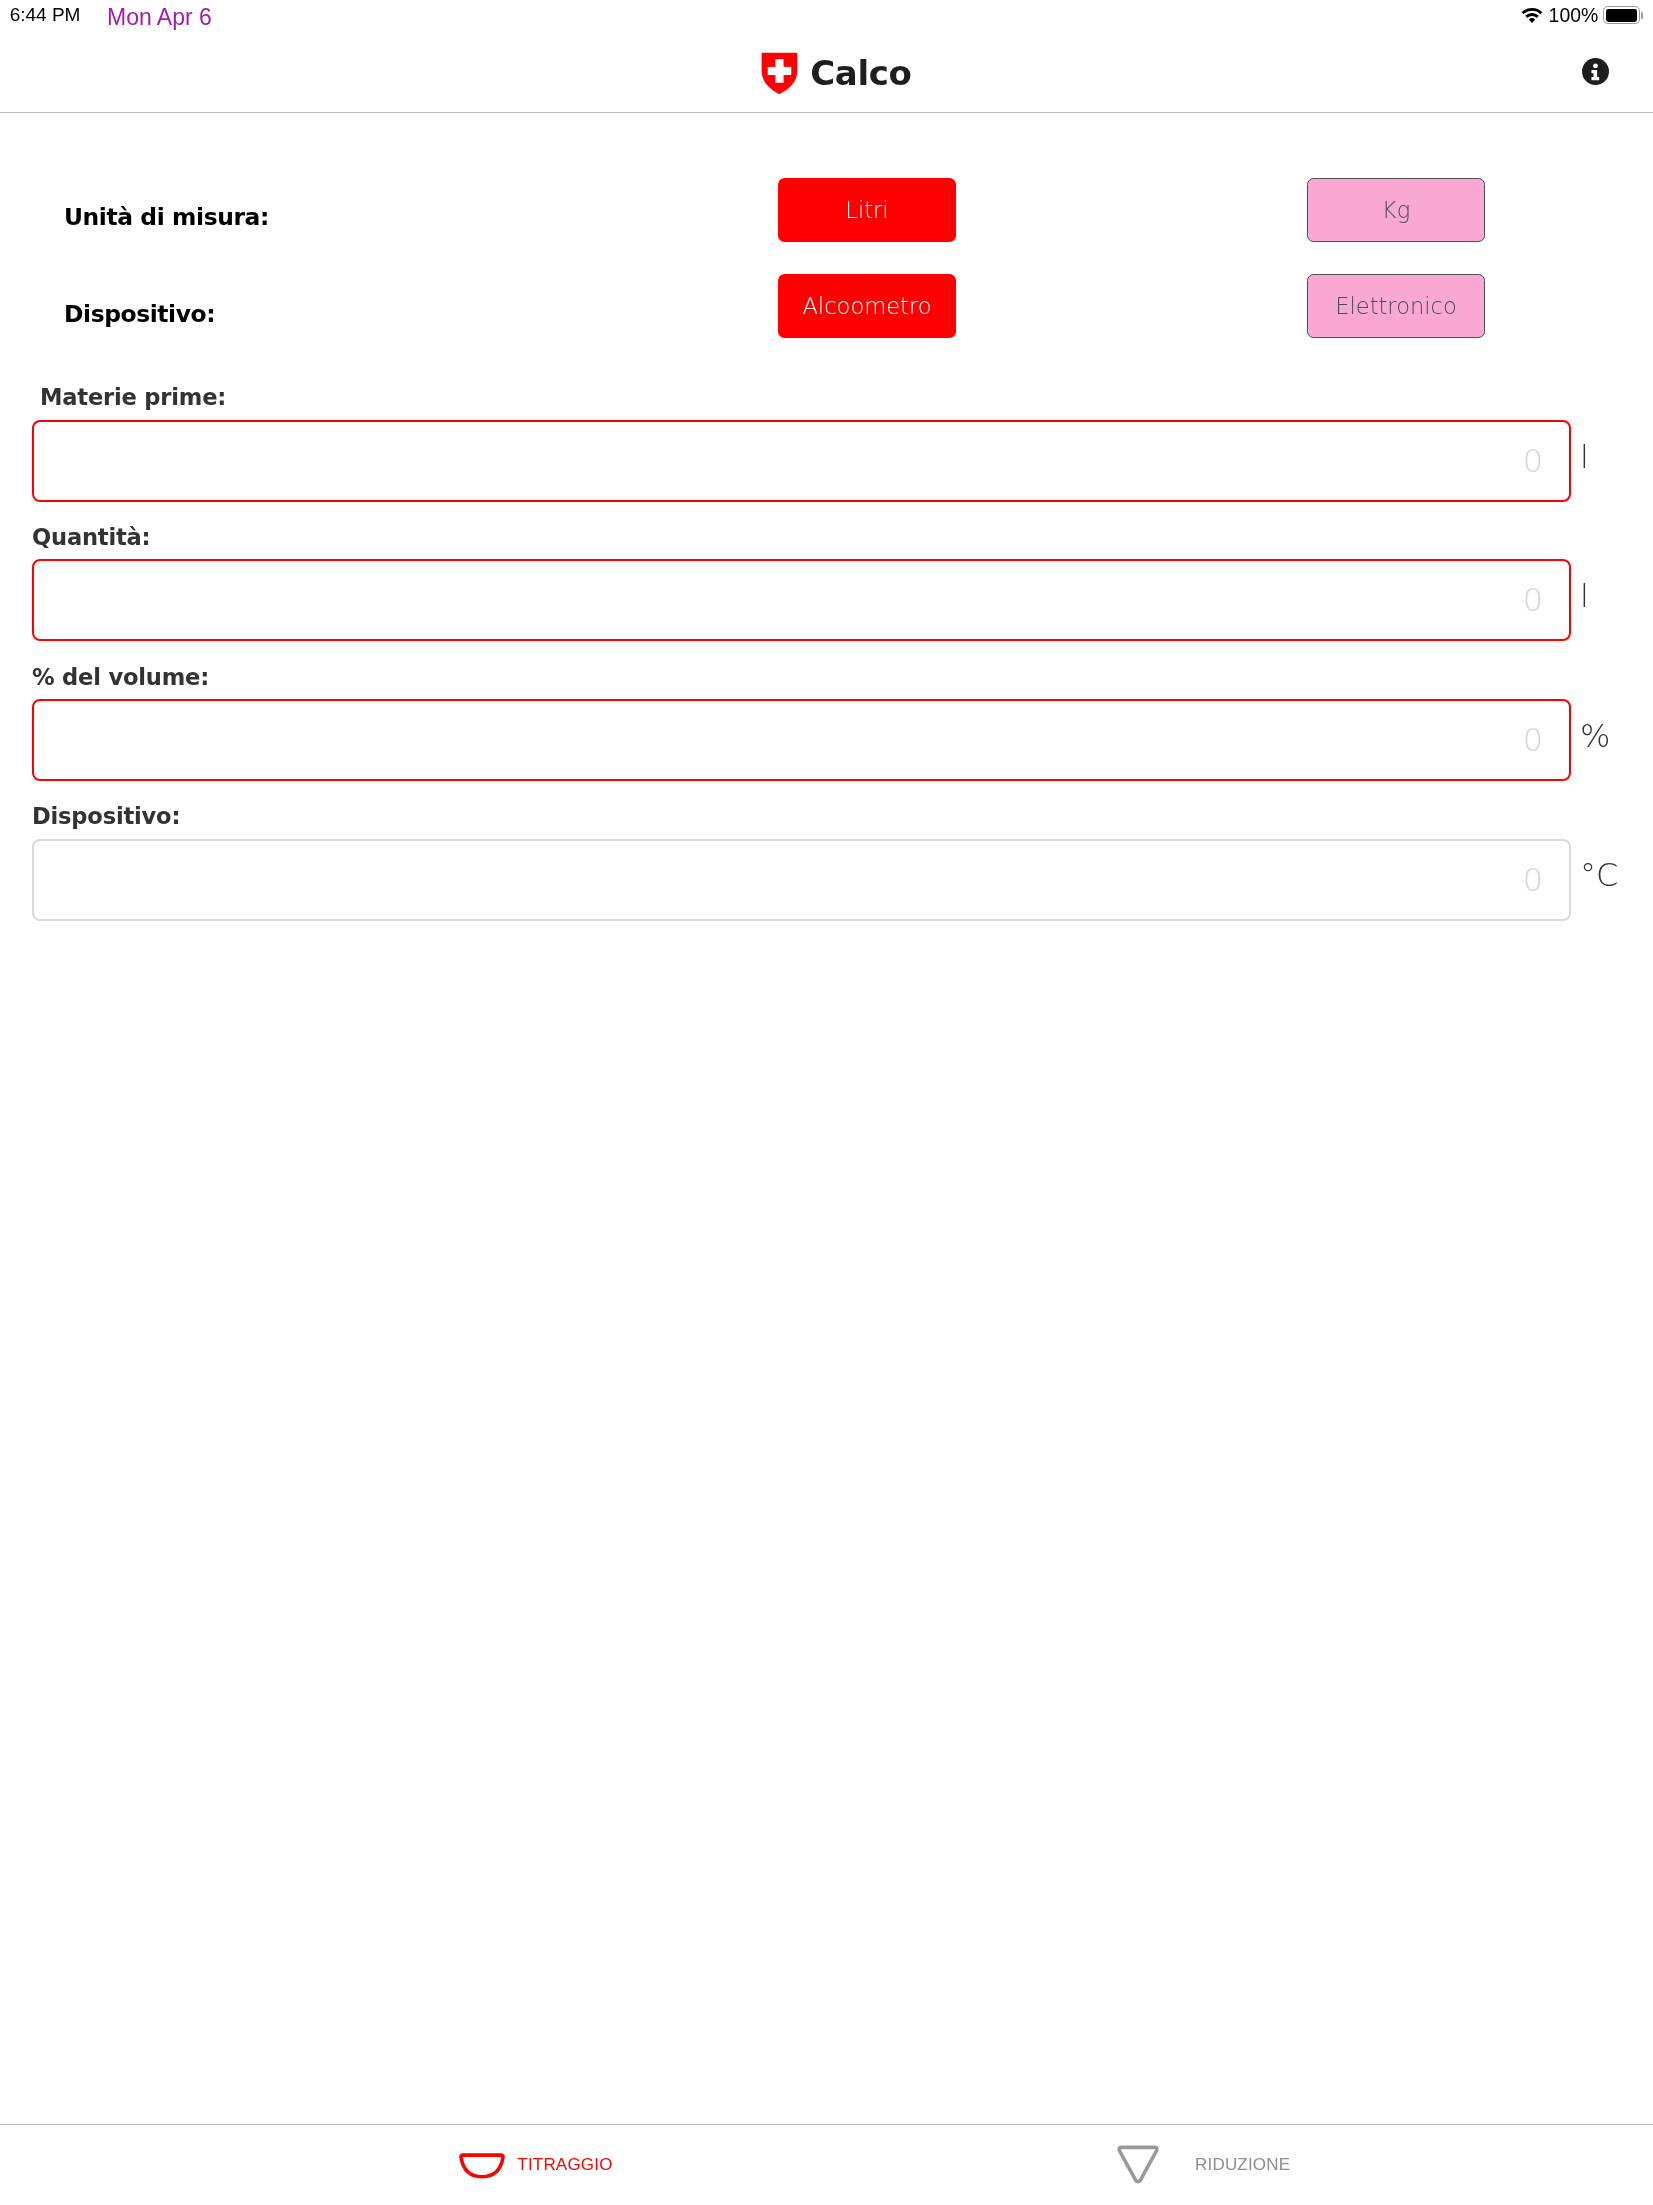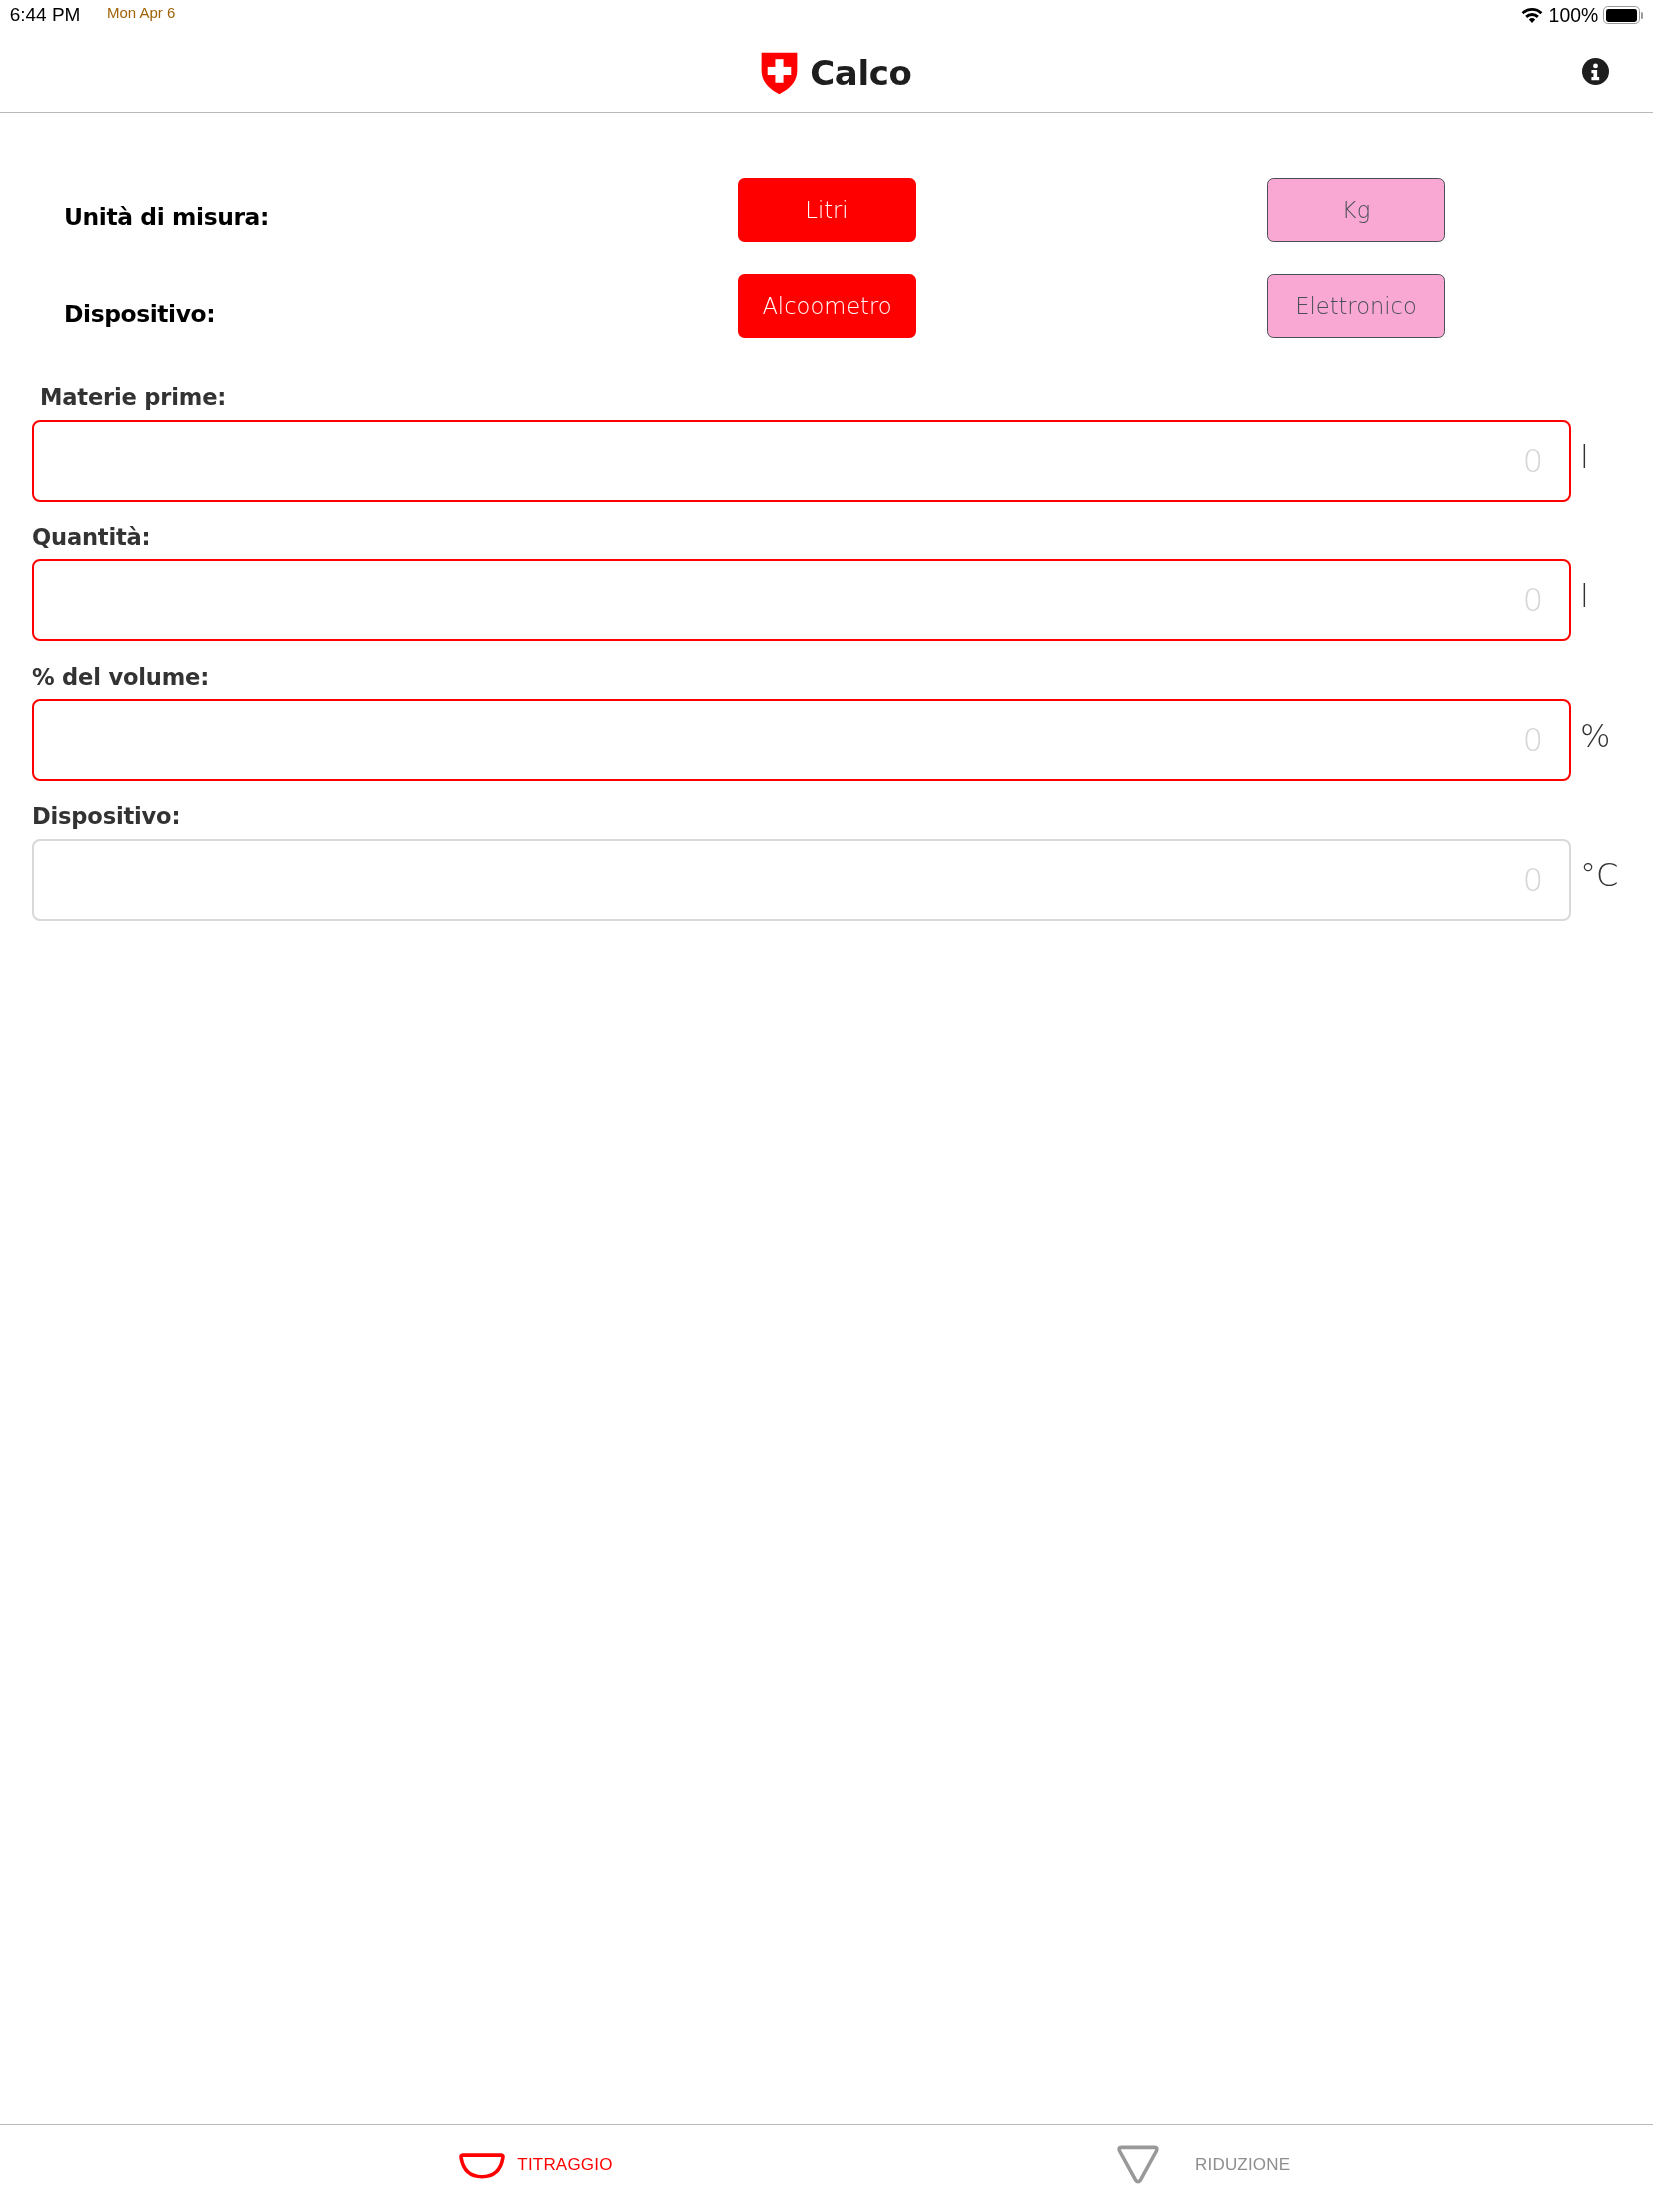--- a/index.html
+++ b/index.html
@@ -2,39 +2,39 @@
 <html style="font-size:13px"><head>
 <meta charset="utf-8">
 <style>
   * { box-sizing: border-box; margin: 0; padding: 0; }
   html, body { width: 1653px; height: 2205px; background: #ffffff; overflow: hidden; }
   body { position: relative; font-family: "Liberation Sans", "DejaVu Sans", sans-serif; color: #000; }
 
   
   .status-bar { position: absolute; left: 0; top: 0; width: 1653px; height: 32px; }
   .status-time { position: absolute; left: 9.7px; top: 4px; font-size: 19px; color: #000; }
-  .status-date { position: absolute; left: 107px; top: 4px; font-size: 15px; color: #a16207; }
+  .status-date { position: absolute; left: 107px; top: 4px; font-size: 23px; color: #a21caf; }
   .status-right { position: absolute; right: 8px; top: 4.8px; height: 21px; display: flex; align-items: center; gap: 4.8px; }
   .wifi-icon { width: 24px; height: 18px; }
   .battery-pct { font-size: 19.4px; color: #000; }
   .battery-icon { width: 42px; height: 19.4px; position: relative; }
   .battery-body { position: absolute; left: 0; top: 0.8px; width: 37px; height: 18px; border: 1.6px solid #9a9a9a; border-radius: 4.8px; padding: 1.6px; }
   .battery-fill { width: 100%; height: 100%; background: #000; border-radius: 2.4px; }
   .battery-tip { position: absolute; left: 38px; top: 6.5px; width: 2.4px; height: 6.5px; background: #9a9a9a; border-radius: 0 1.6px 1.6px 0; }
 
   
   .nav-header { position: absolute; left: 0; top: 32px; width: 1653px; height: 81px; border-bottom: 1.6px solid #b9b9b9; }
   .nav-title-wrap { position: absolute; left: 760px; top: 19.4px; display: flex; align-items: center; gap: 11.3px; }
   .shield-icon { width: 39px; height: 44px; }
   .nav-title { font-size: 34px; font-weight: bold; color: #1e1e1e; font-family: "DejaVu Sans", sans-serif; letter-spacing: -0.4px; }
   .info-button { position: absolute; left: 1582px; top: 26px; width: 27.4px; height: 27.4px; border-radius: 50%; background: #1e1e1e; display: flex; align-items: center; justify-content: center; cursor: pointer; }
 
   
   .row-label { position: absolute; left: 32px; font-size: 23.4px; font-weight: bold; color: #000; font-family: "DejaVu Sans", sans-serif; letter-spacing: -0.4px; margin-left: 32px; }
-  .seg-btn { position: absolute; width: 178px; height: 64px; border-radius: 6.5px; font-size: 22.6px; display: flex; align-items: center; justify-content: center; cursor: pointer; font-family: "DejaVu Sans", sans-serif; font-weight: 300; }
+  .seg-btn { position: absolute; width: 178px; height: 64px; border-radius: 6.5px; font-size: 22.6px; display: flex; align-items: center; justify-content: center; cursor: pointer; font-family: "DejaVu Sans", sans-serif; font-weight: 300; margin-left: 40px; }
   .seg-btn.active { background: #ff0000; color: #ffffff; border: none; }
   .seg-btn.inactive { background: #f9a8d4; color: #4a4f57; border: 1.6px solid #4a4f57; }
 
   
   .field-label { position: absolute; left: 32px; font-size: 22.6px; font-weight: bold; color: #333333; font-family: "DejaVu Sans", sans-serif; letter-spacing: -0.2px; }
   .field-box { position: absolute; left: 32px; width: 1539px; height: 82px; border-radius: 8px; background: #fff; }
   .field-box.invalid { border: 2px solid #ff0000; }
   .field-box.normal { border: 2px solid #d9d9d9; }
   .field-box input { width: 100%; height: 100%; border: none; outline: none; background: transparent; text-align: right; padding-right: 26px; font-size: 32px; font-family: "DejaVu Sans", sans-serif; font-weight: 300; color: #333; }
   .field-box input::placeholder { color: #d6d6d6; }

